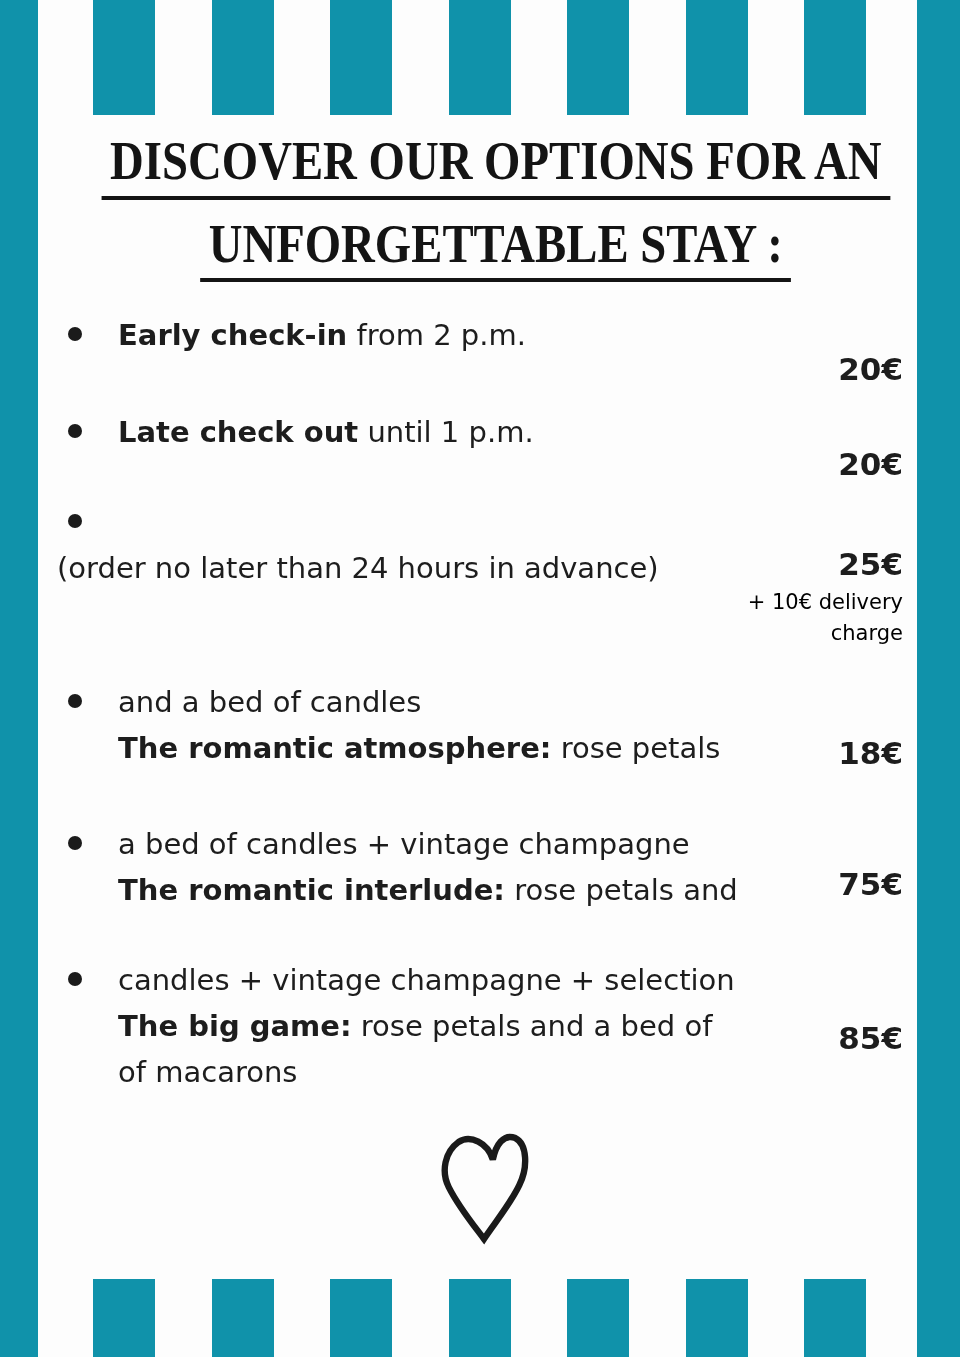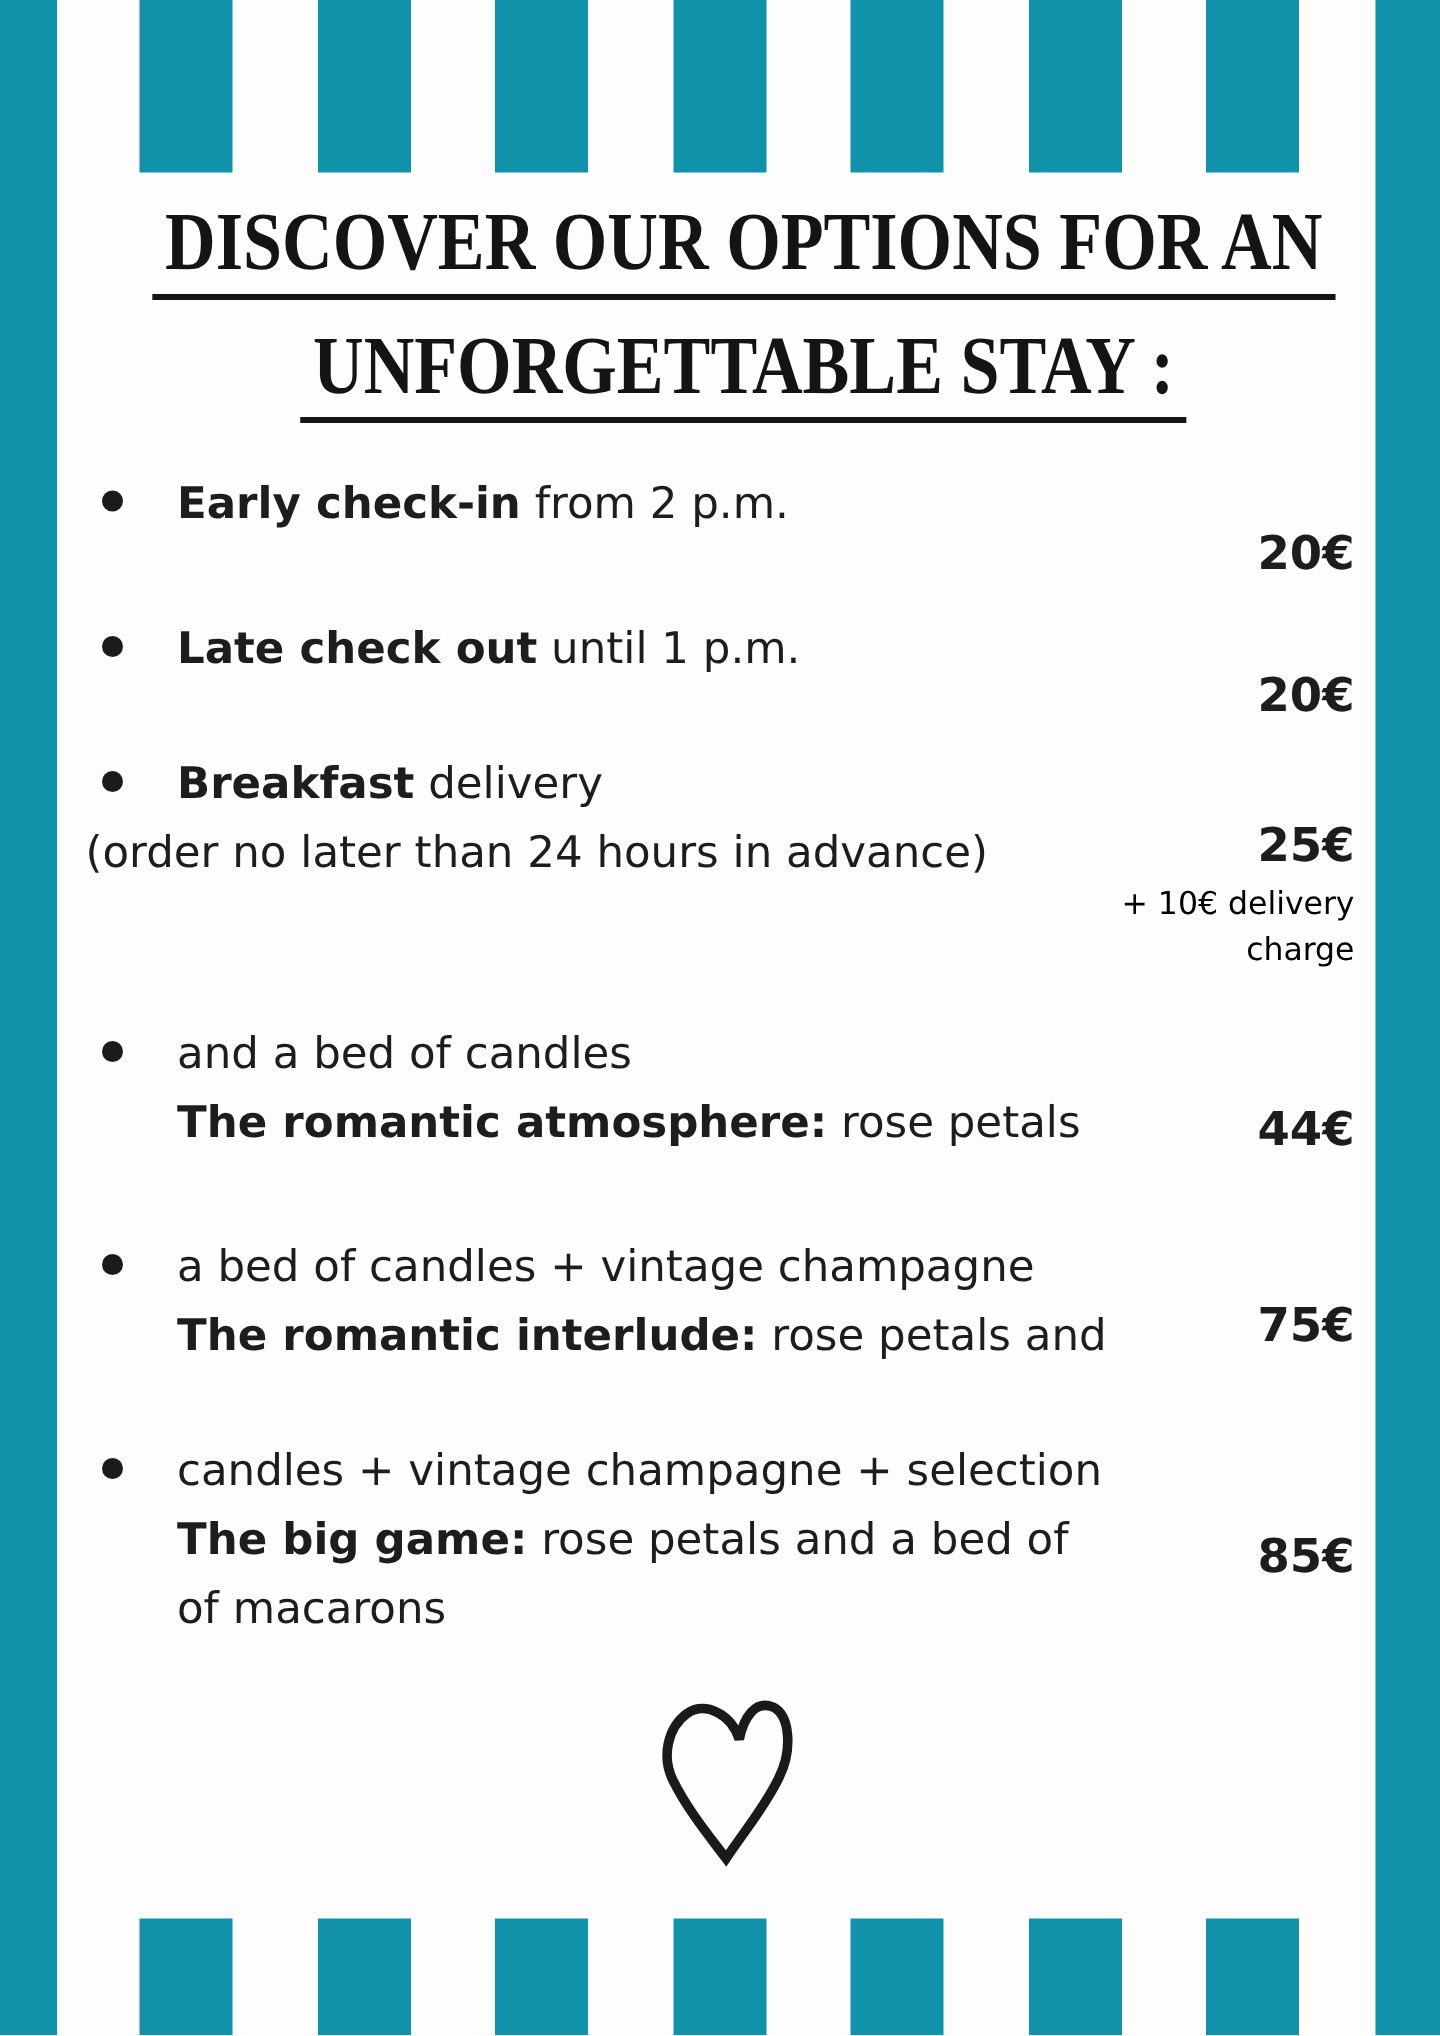--- a/index.html
+++ b/index.html
@@ -85,40 +85,37 @@
     <div class="itxt">
         <span class="ln"><b>Late check out</b><span> until 1 p.m.</span></span>
       </div>
   </div>
   <div class="price" style="top:413px">
     <span class="pval">20€</span>
   </div>
 
   <div class="item" style="top:499px">
     <span class="dot"></span>
-    <div class="itxt">
-        <span class="ln"><b>Breakfast</b><span> delivery</span></span>
-      </div>
   </div>
   <div class="note" style="top:545px">(order no later than 24 hours in advance)</div>
   <div class="price" style="top:513px">
     <span class="pval">25€</span>
     <span class="pnote">+ 10€ delivery</span>
     <span class="pnote">charge</span>
   </div>
 
   <div class="item" style="top:679px">
     <span class="dot"></span>
     <div class="itxt">
       <span class="ln">and a bed of candles</span>
       <span class="ln"><b>The romantic atmosphere:</b><span> rose petals</span></span>
     </div>
   </div>
   <div class="price" style="top:702px">
-    <span class="pval">44€</span>
+    <span class="pval">18€</span>
   </div>
 
   <div class="item" style="top:821px">
     <span class="dot"></span>
     <div class="itxt">
       <span class="ln">a bed of candles + vintage champagne</span>
       <span class="ln"><b>The romantic interlude:</b><span> rose petals and</span></span>
     </div>
   </div>
   <div class="price" style="top:833px">

